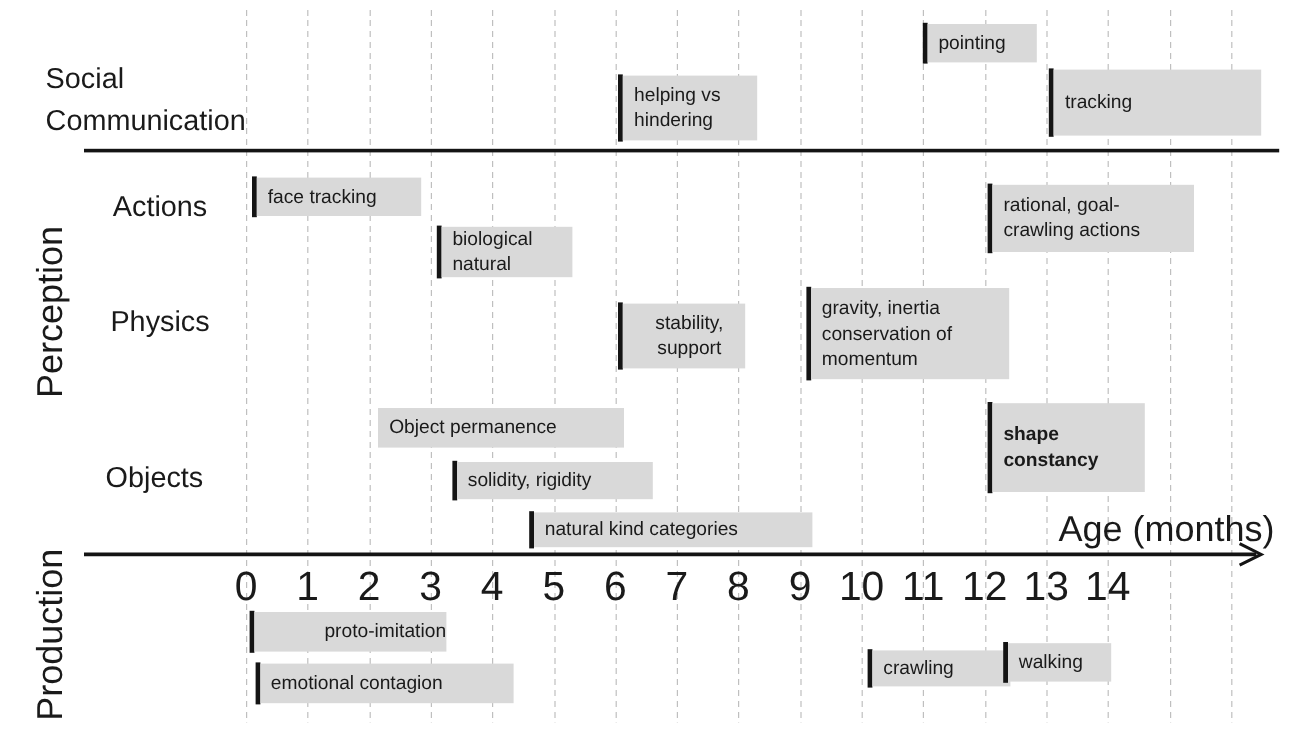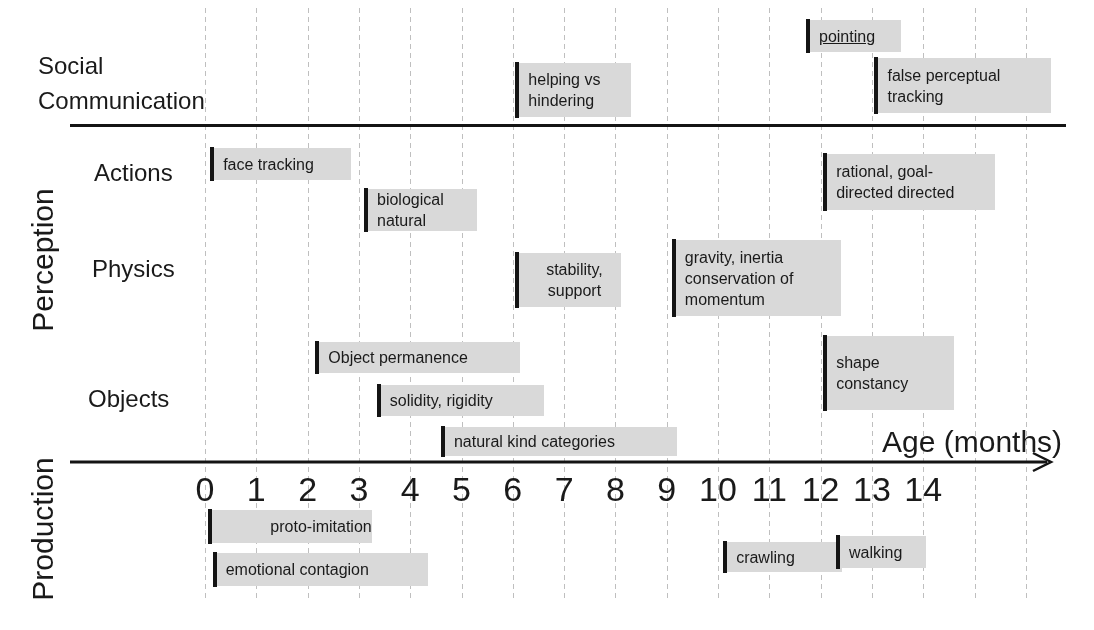--- a/index.html
+++ b/index.html
@@ -86,82 +86,81 @@
 
   <div class="rotated-label" style="left:43px;top:529px;">Production</div>
 
   <div class="row-label" style="left:94px;top:159px;">Actions</div>
 
   <div class="row-label" style="left:92px;top:255px;">Physics</div>
 
   <div class="row-label" style="left:88px;top:385px;">Objects</div>
 
   <div id="milestones">
-      <div class="milestone" style="left: 806px; top: 20px; width: 94.905px; height: 32px; text-decoration: underline;">
+      <div class="milestone" style="left: 769px; top: 20px; width: 94.905px; height: 32px;">
         <div class="onset-bar"></div>
         <div class="mbox">
           <span>pointing</span>
         </div>
       </div>
       <div class="milestone" style="left: 515.365px; top: 63px; width: 115.425px; height: 54px;">
         <div class="onset-bar"></div>
         <div class="mbox">
           <span>helping vs</span>
           <span>hindering</span>
         </div>
       </div>
       <div class="milestone" style="left: 874.465px; top: 58px; width: 176.985px; height: 55px;">
         <div class="onset-bar"></div>
         <div class="mbox">
-          <span>false perceptual</span>
           <span>tracking</span>
         </div>
       </div>
       <div class="milestone" style="left: 210.13px; top: 148px; width: 141.075px; height: 32px;">
         <div class="onset-bar"></div>
         <div class="mbox">
           <span>face tracking</span>
         </div>
       </div>
       <div class="milestone" style="left: 364.03px; top: 189px; width: 112.86px; height: 42px;">
         <div class="onset-bar"></div>
         <div class="mbox">
           <span>biological</span>
           <span>natural</span>
         </div>
       </div>
       <div class="milestone" style="left: 823.165px; top: 154px; width: 171.855px; height: 56px;">
         <div class="onset-bar"></div>
         <div class="mbox">
           <span>rational, goal-</span>
-          <span>directed directed</span>
+          <span>crawling actions</span>
         </div>
       </div>
       <div class="milestone" style="left: 515.365px; top: 253px; width: 105.165px; height: 54px; text-align: center;">
         <div class="onset-bar"></div>
         <div class="mbox">
           <span>stability,</span>
           <span>support</span>
         </div>
       </div>
       <div class="milestone" style="left: 671.83px; top: 240px; width: 169.29px; height: 76px; justify-content: center;">
         <div class="onset-bar"></div>
         <div class="mbox">
           <span>gravity, inertia</span>
           <span>conservation of</span>
           <span>momentum</span>
         </div>
       </div>
-      <div class="milestone" style="left: 315.295px; top: 342px; width: 205.2px; height: 31px;">
+      <div class="milestone" style="left: 315.295px; top: 342px; width: 205.2px; height: 31px; flex-direction: column;">
         <div class="onset-bar"></div>
         <div class="mbox">
           <span>Object permanence</span>
         </div>
       </div>
-      <div class="milestone" style="left: 823.165px; top: 336px; width: 130.815px; height: 74px;">
+      <div class="milestone" style="left: 823.165px; top: 336px; width: 130.815px; height: 74px; font-weight: bold;">
         <div class="onset-bar"></div>
         <div class="mbox">
           <span>shape</span>
           <span>constancy</span>
         </div>
       </div>
       <div class="milestone" style="left: 376.855px; top: 385px; width: 166.725px; height: 31px;">
         <div class="onset-bar"></div>
         <div class="mbox">
           <span>solidity, rigidity</span>

